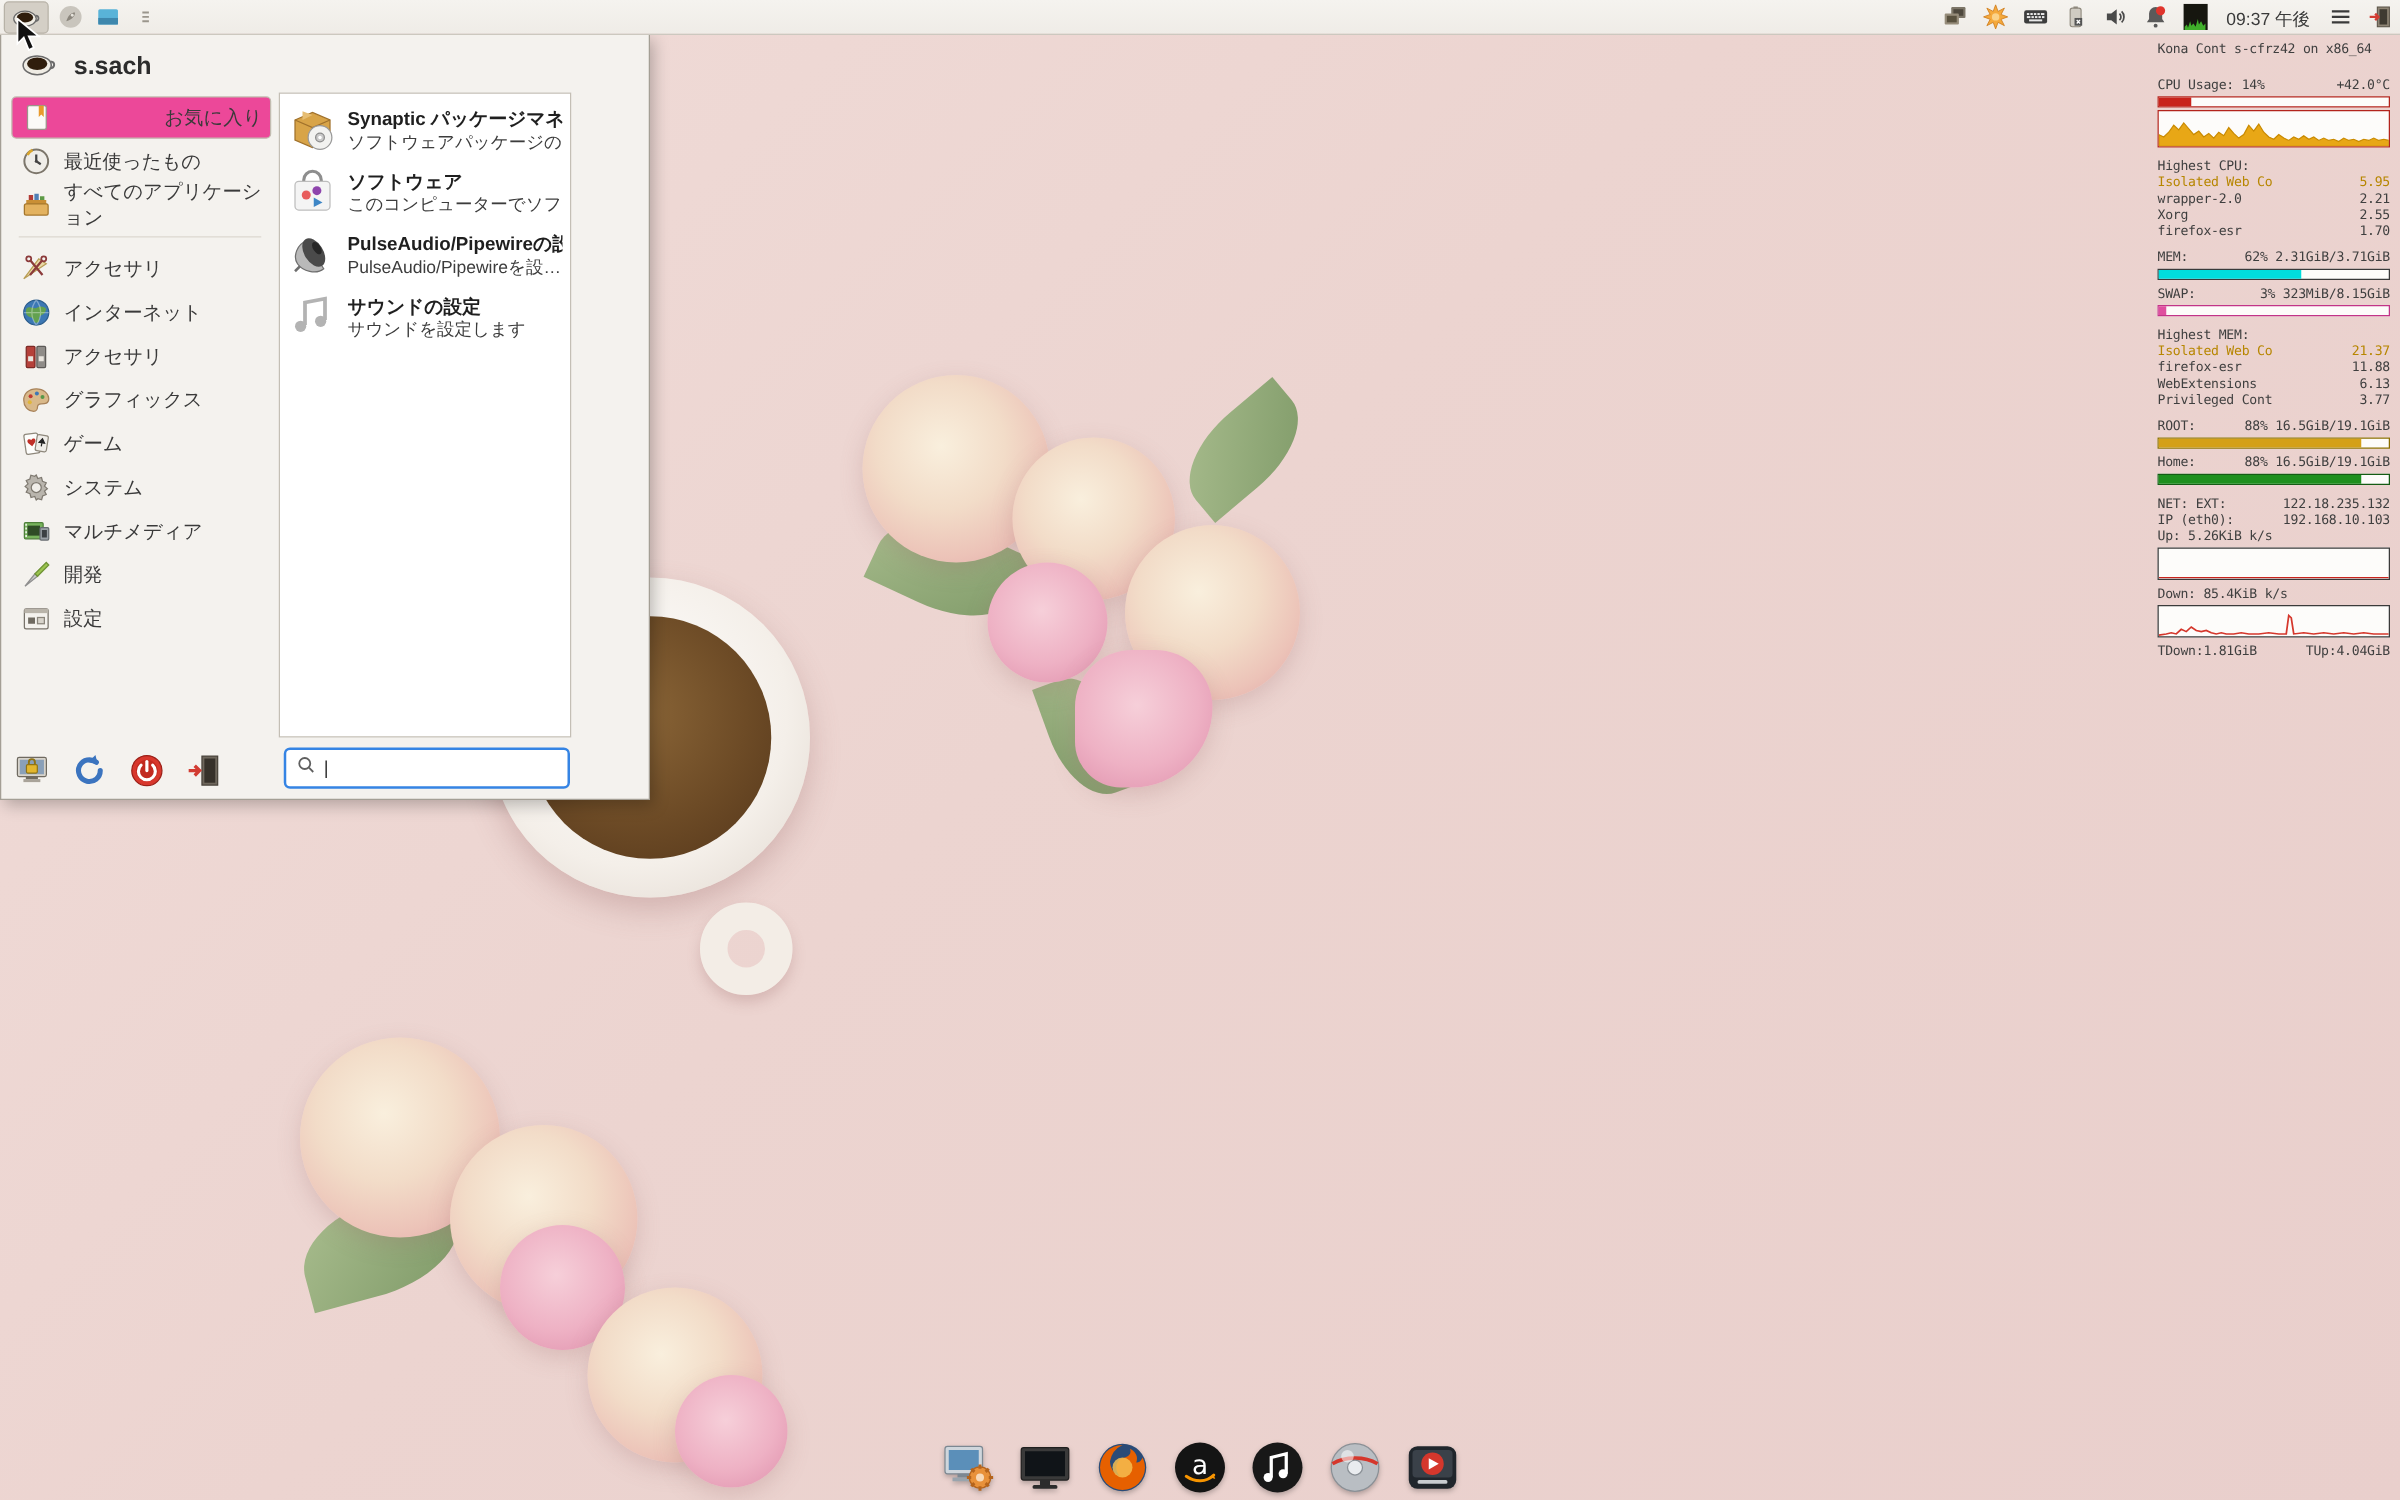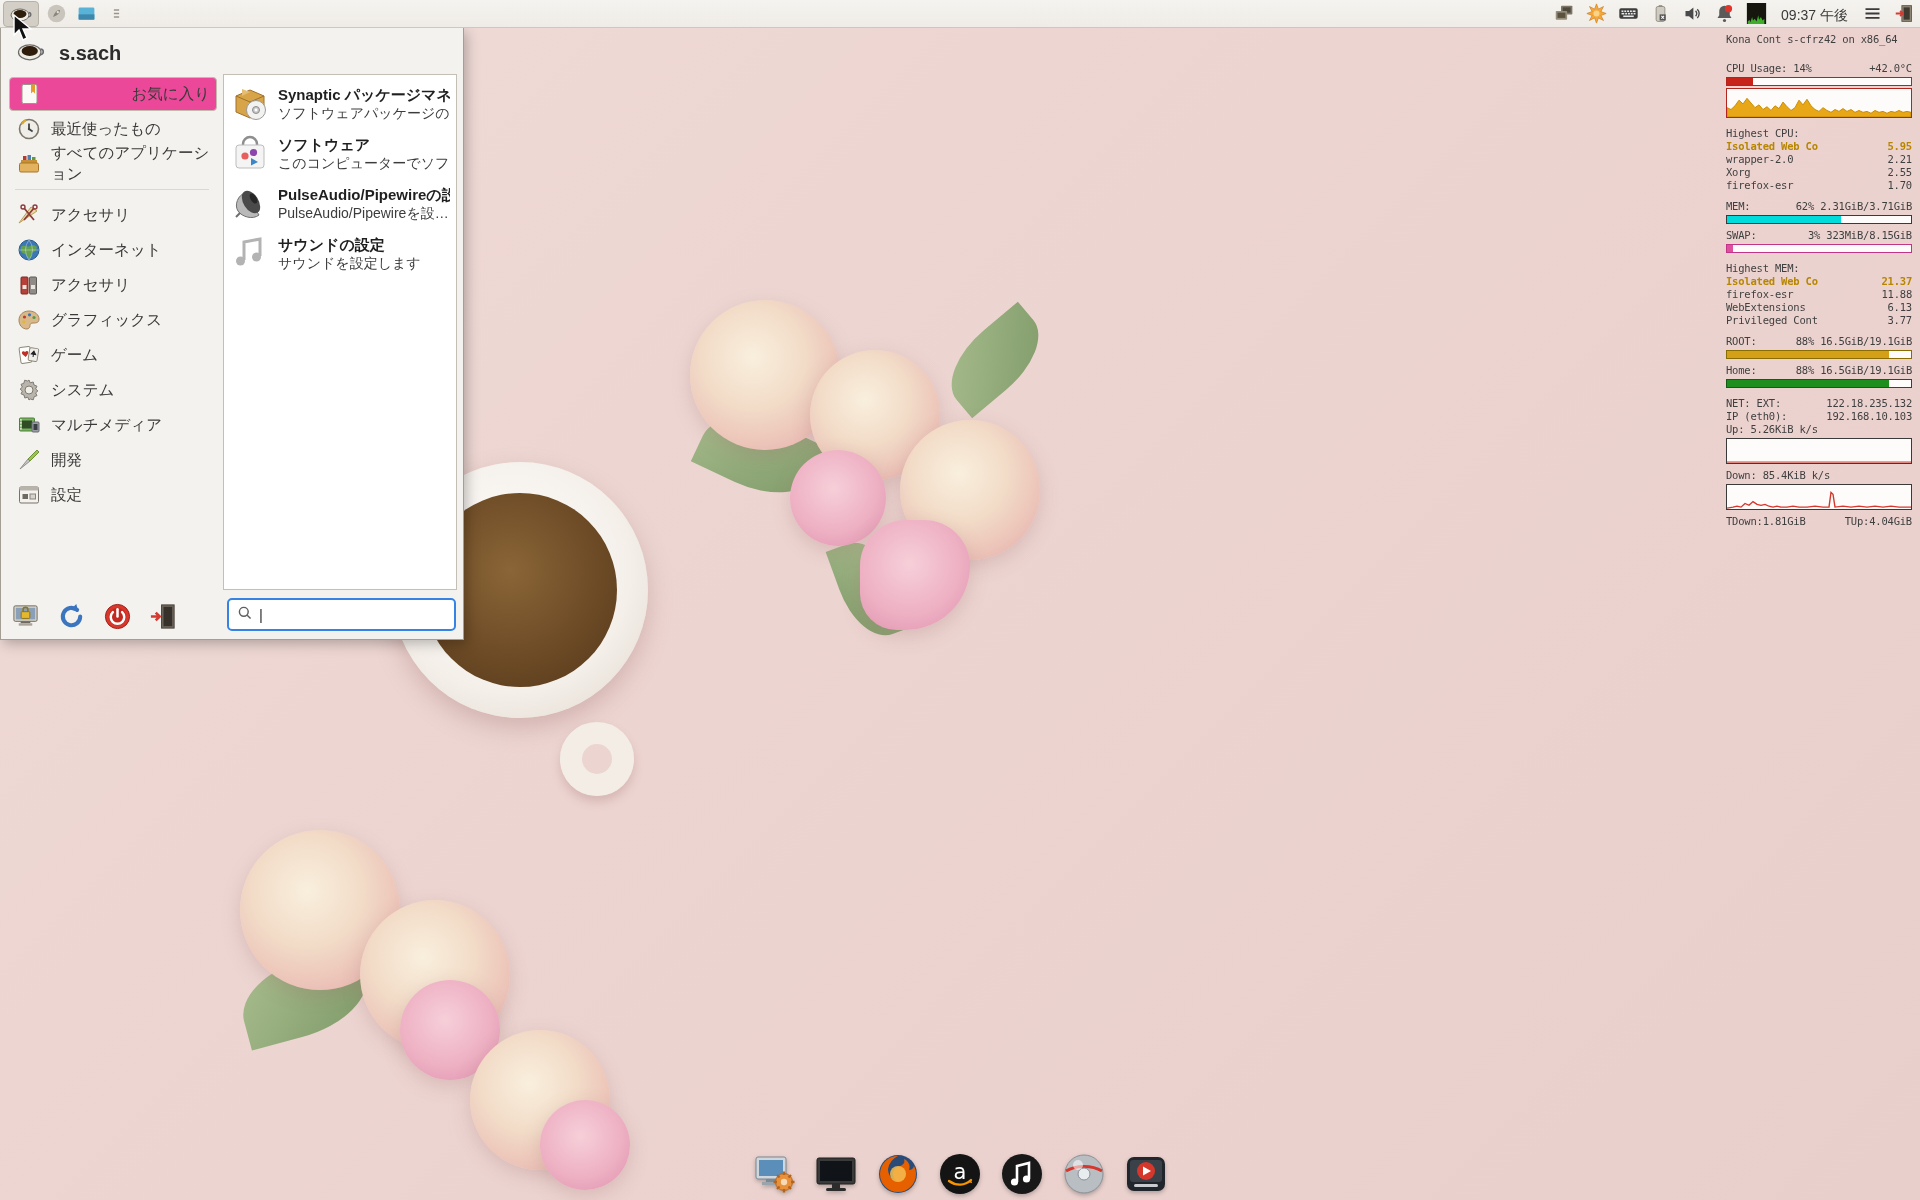--- a/index.html
+++ b/index.html
@@ -28,21 +28,21 @@
   .p-left { display:flex; align-items:center; gap:6px; padding-left:3px; }
   .p-right { margin-left:auto; display:flex; align-items:flex-end; gap:9px; padding-right:4px; }
   .p-ic { width:23px; height:23px; display:inline-flex; align-items:center; justify-content:center; }
   .p-ic svg { width:21px; height:21px; }
   #menu-button { width:36px; height:26px; border-radius:4px; background:#d4cfc6; border:1px solid #b7b2a7;
     display:flex; align-items:center; justify-content:center; }
   #menu-button svg { width:24px; height:24px; }
   #panel-clock { font-size:14px; color:#3a3a3a; padding:0 4px; white-space:nowrap; }
 
   
-  #menu { position:absolute; left:0; top:28px; width:464px; height:612px; background:#f4f2ee;
+  #menu { position:absolute; left:0; top:28px; width:520px; height:612px; background:#f4f2ee;
     border:1px solid #a49f95; border-top:none; box-shadow:3px 4px 12px rgba(0,0,0,.25); z-index:30; }
   #menu-header { display:flex; align-items:center; gap:10px; padding:8px 0 6px 12px; }
   #menu-header .av svg { width:36px; height:30px; }
   #menu-user { font-size:20px; font-weight:bold; color:#2c2c2c; }
   #menu-cats { position:absolute; left:0; top:48px; width:222px; }
   .cat { height:34px; margin:1px 6px 1px 8px; padding:0 6px 0 8px; display:flex; align-items:center; gap:10px;
     border-radius:4px; font-size:15.5px; color:#3a3a3a; cursor:default; }
   .cat.sel { background:#ec4899; border:1px solid #c2bcb0;justify-content:space-between; }
   .cat .ic, .cat .ic svg { width:24px; height:24px; flex:0 0 24px; }
   .cat-sep { height:1px; background:#dcd8cf; margin:8px 14px; }
@@ -65,21 +65,21 @@
   
   #conky { position:absolute; right:8px; top:33px; width:186px; font-family:"DejaVu Sans Mono", monospace;
     font-size:10.5px; line-height:13px; color:#3f3f3f; letter-spacing:-0.2px; z-index:10; }
   .c-line { white-space:pre; }
   .c-row { display:flex; justify-content:space-between; white-space:pre; }
   .c-gap { height:8px; }
   .c-gap-s { height:4px; }
   .cbar { height:9px; border:1px solid #555; background:#fdfcfa; margin:2px 0 1px; }
   .cbar i { display:block; height:100%; }
   .cgraph { display:block; width:100%; background:#fdfcfa; margin:2px 0 1px; }
-  .gold { color:#b78600; font-weight:bold; }
+  .gold { color:#b78600; font-weight:normal; }
 
   
   #dock { position:absolute; left:0; right:0; bottom:2px; display:flex; justify-content:center; gap:14px; z-index:20; }
   .dock-item { width:48px; height:48px; display:flex; align-items:center; justify-content:center; }
   .dock-item svg { width:46px; height:46px; filter:drop-shadow(0 2px 2px rgba(0,0,0,.25)); }
 
   #cursor { position:absolute; left:12px; top:14px; z-index:60; pointer-events:none; }
 </style>
 </head>
 <body>

